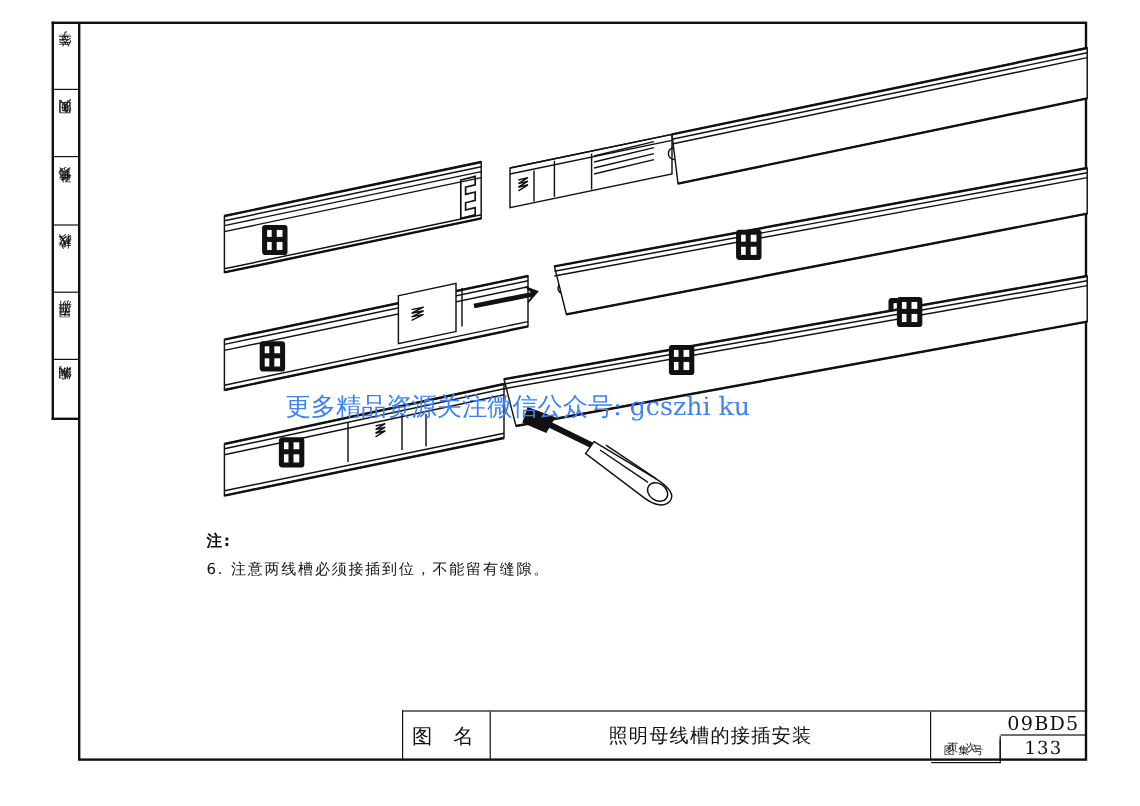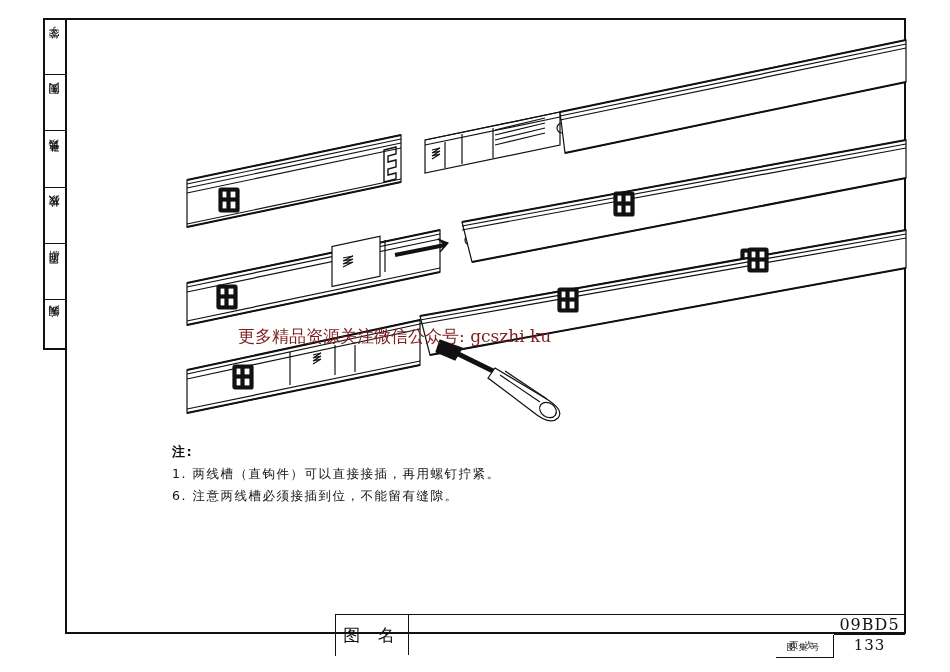--- a/index.html
+++ b/index.html
@@ -2,26 +2,26 @@
 <html><head>
 <meta charset="utf-8">
 <style>
   html,body{margin:0;padding:0;background:#fff;}
   body{width:950px;height:672px;position:relative;overflow:hidden;font-family:"DejaVu Serif","Liberation Serif",serif;color:#111;}
   .sidestrip{position:absolute;left:43px;top:18px;width:22px;height:332px;border:2px solid #111;border-right:none;box-sizing:border-box;}
   .sidecell{position:absolute;left:0;width:20px;border-bottom:1.5px solid #111;box-sizing:border-box;display:flex;align-items:center;justify-content:center;}
   .sidecell span{writing-mode:vertical-rl;transform:rotate(180deg);font-size:11px;letter-spacing:1px;white-space:nowrap;}
   .frame{position:absolute;left:65px;top:18px;width:841px;height:616px;border:2px solid #111;box-sizing:border-box;}
   svg.drawing{position:absolute;left:0;top:0;}
-  .watermark{position:absolute;left:238px;top:325px;font-size:17px;color:#7f1d1d;font-family:"DejaVu Serif","Liberation Serif",serif;white-space:nowrap;letter-spacing:0px;}
+  .watermark{position:absolute;left:238px;top:325px;font-size:21px;color:#3b82f6;font-family:"DejaVu Serif","Liberation Serif",serif;white-space:nowrap;letter-spacing:0px;}
   .notes{position:absolute;left:172px;top:441px;font-family:"DejaVu Sans","Liberation Sans",sans-serif;font-size:12.5px;line-height:22px;color:#111;letter-spacing:1.5px;}
   .notes .nt{font-weight:bold;font-size:13px;}
   .notes .line{white-space:nowrap;}
   .notes .indent{padding-left:16px;}
-  .tb{position:absolute;left:335px;top:614px;width:571px;height:42px;border-top:1.5px solid #111;border-left:1.5px solid #111;box-sizing:border-box;}
+  .tb{position:absolute;left:335px;top:592px;width:571px;height:42px;border-top:1.5px solid #111;border-left:1.5px solid #111;box-sizing:border-box;}
   .tb .c{position:absolute;top:0;height:40px;box-sizing:border-box;display:flex;align-items:center;justify-content:center;}
   .tb .lab{left:0;width:73px;border-right:1.5px solid #111;font-size:17px;letter-spacing:6px;}
   .tb .name{left:73px;width:367px;border-right:1.5px solid #111;font-family:"DejaVu Sans","Liberation Sans",sans-serif;font-size:16px;letter-spacing:1px;}
   .tb .k1{left:440px;width:58px;height:20px;border-right:1.5px solid #111;border-bottom:1px solid #111;font-size:9px;letter-spacing:3px;margin-top:23px;}
   .tb .v1{left:498px;width:71px;height:20px;border-bottom:1px solid #111;font-size:16px;letter-spacing:1px;}
   .tb .k2{left:440px;top:20px;width:58px;height:20px;border-right:1.5px solid #111;font-size:9px;letter-spacing:6px;}
   .tb .v2{left:498px;top:20px;width:71px;height:20px;font-size:15px;letter-spacing:1px;}
 </style>
 </head>
 <body>
@@ -149,23 +149,23 @@
       <line x1="505" y1="371" x2="547" y2="399"></line>
       <ellipse cx="548" cy="410" rx="9" ry="7" transform="rotate(35 548 410)"></ellipse>
     </g>
   </g>
 </svg>
 
 <div class="watermark">更多精品资源关注微信公众号: gcszhi ku</div>
 
 <div class="notes">
   <div class="line nt">注:</div>
-  <div class="line">1. 两线槽（直钩件）可以直接接插，再用螺钉拧紧。</div>
   <div class="line">6. 注意两线槽必须接插到位，不能留有缝隙。</div>
 </div>
 
 <div class="tb">
   <div class="c lab">图 名</div>
+  <div class="c name">照明母线槽的接插安装</div>
   <div class="c k1">图集号</div>
   <div class="c v1">09BD5</div>
   <div class="c k2">页次</div>
   <div class="c v2">133</div>
 </div>
 
 </body></html>

